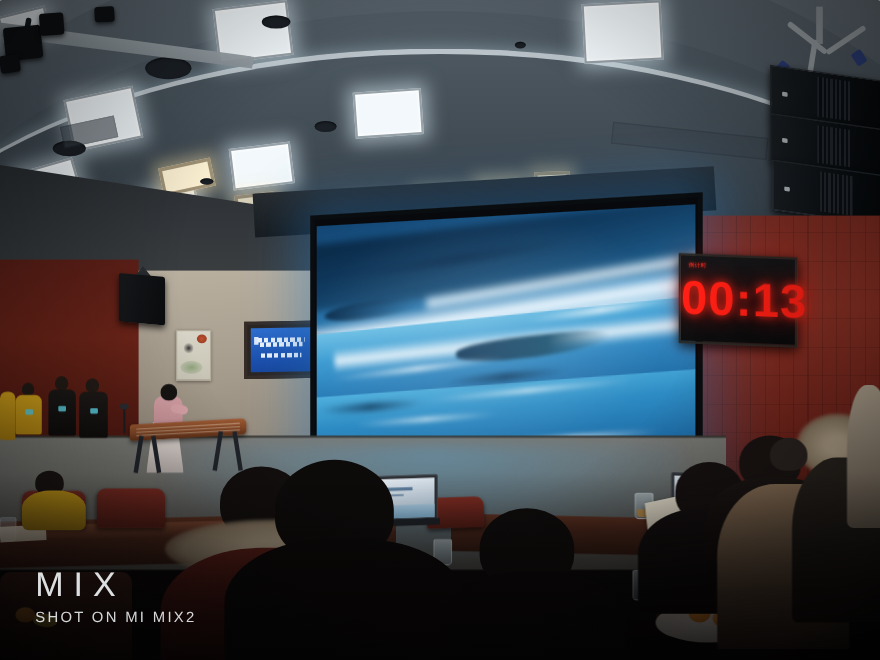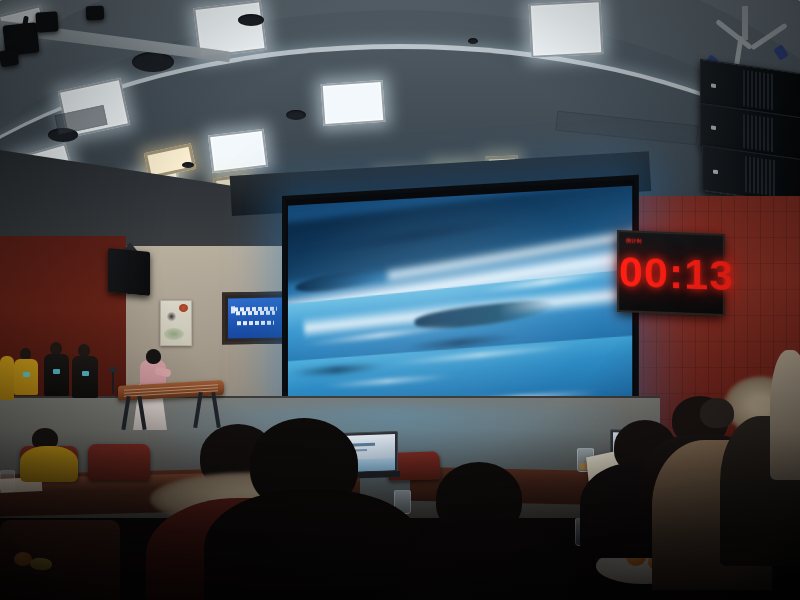--- a/index.html
+++ b/index.html
@@ -544,14 +544,18 @@
     <div class="sil-shoulder" style="left:0;top:0;width:40px;height:130px;background:linear-gradient(180deg,#b5a894,#6d6255);"></div>
   </div>
 
   <div class="abs" style="left:700px;top:398px;">
     <div class="sil-head" style="left:0;top:0;width:34px;height:30px;background:#2a2320;"></div>
   </div>
 
   <div id="lowdark" class="abs"></div>
   <div id="vignette" class="abs"></div>
 
+  <div id="watermark" class="abs">
+    <div id="wm-mix">MIX</div>
+    <div id="wm-sub">SHOT ON MI MIX2</div>
+  </div>
 
 </div>
 
 </body></html>

